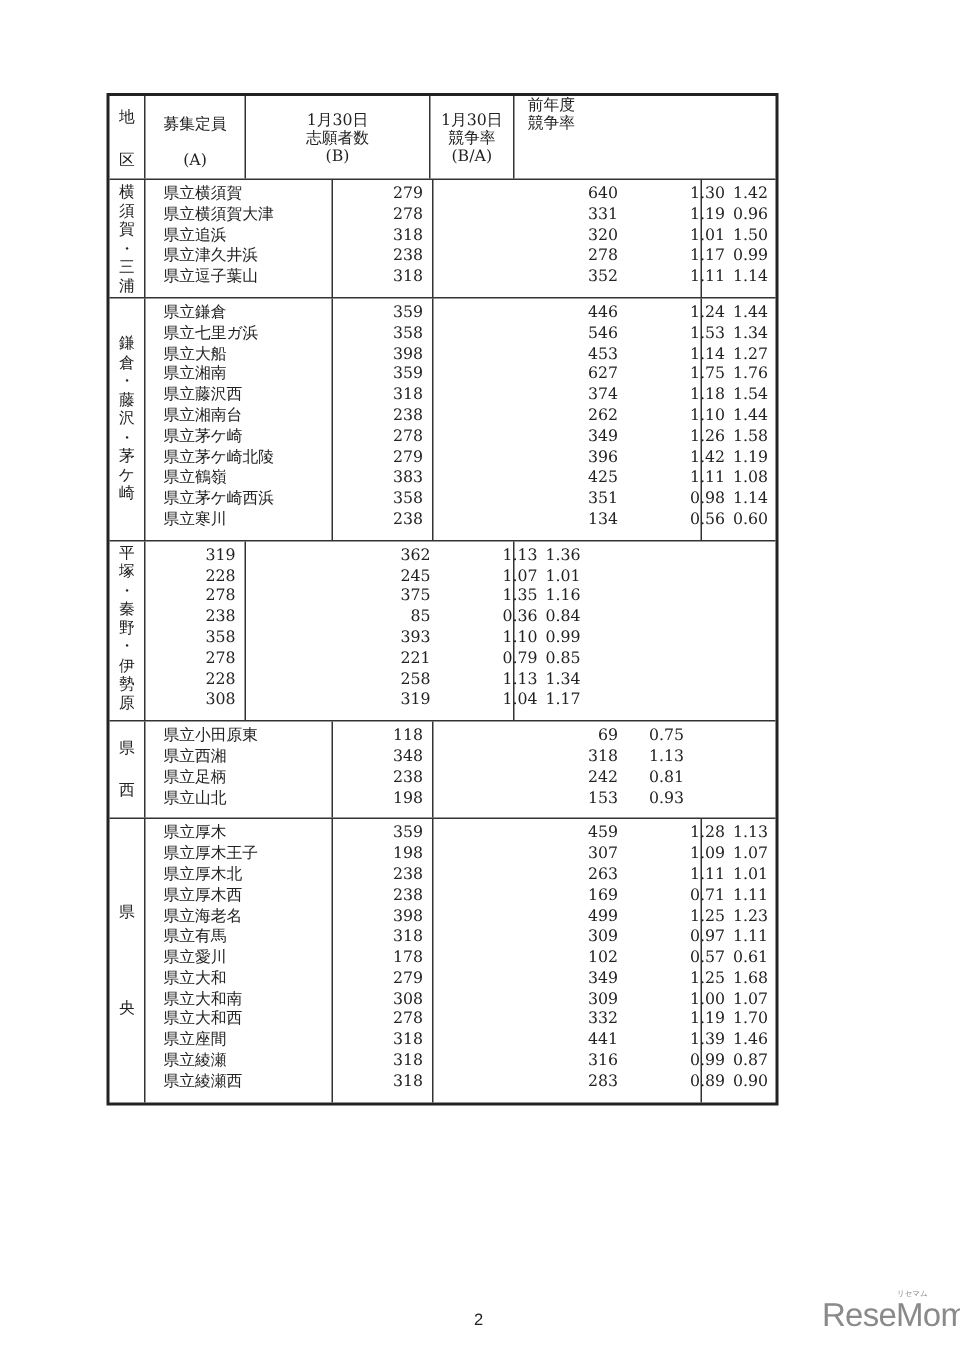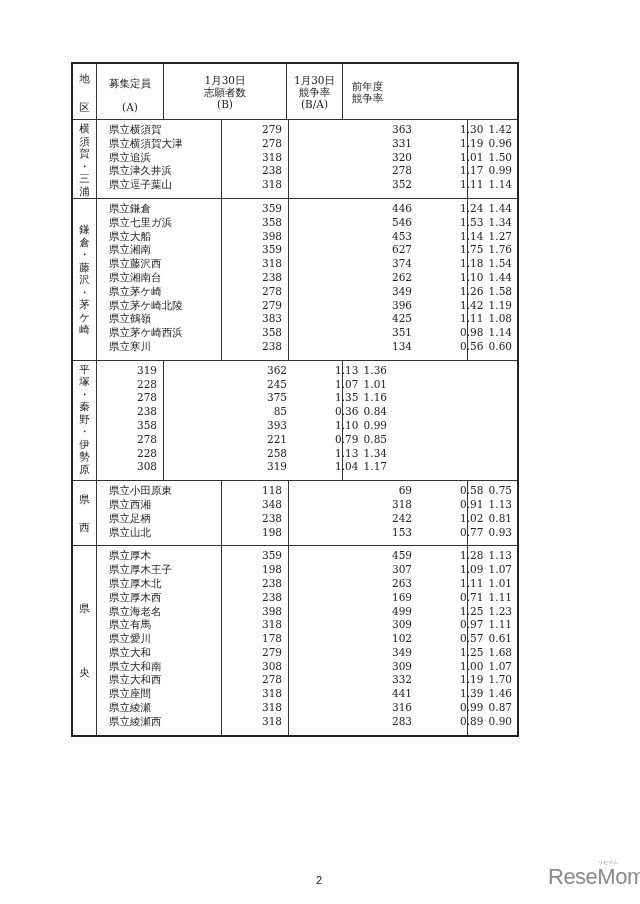--- a/index.html
+++ b/index.html
@@ -15,21 +15,21 @@
   .c-a { width:67px; }
   .c-b { width:123px; }
   .c-r { width:56px; }
   .c-p { width:49px; }
   .hdr .cell { font-size:10.5px; line-height:12px; text-align:center; }
   .hdr .c-reg { display:flex; flex-direction:column; justify-content:space-between; padding:8px 0 6px; }
   .hdr .c-name { display:flex; align-items:center; padding-left:14px; text-align:left; letter-spacing:3px; }
   .hdr .c-a { display:flex; flex-direction:column; justify-content:flex-end; padding-bottom:6px;gap:12px; }
   .hdr .c-b { display:flex; flex-direction:column; justify-content:center; padding-top:0; }
   .hdr .c-r { display:flex; flex-direction:column; justify-content:center; }
-  .hdr .c-p { display:flex; flex-direction:column; justify-content:center; }
+  .hdr .c-p { display:flex; flex-direction:column; }
   .group { display:flex; border-bottom:1px solid #333; }
   .group:last-child { border-bottom:none; }
   .group .c-reg { display:flex; flex-direction:column; align-items:center; font-size:10.5px; line-height:12.5px; }
   .col { box-sizing:border-box; border-right:1px solid #333; padding:3px 0 6px; }
   .col:last-child { border-right:none; }
   .row-line { height:13.8px; line-height:13.8px; font-size:10.5px; white-space:nowrap; }
   .col.c-name .row-line { padding-left:12px; }
   .num { text-align:right; }
   .col.c-a .row-line { padding-right:6px; }
   .col.c-b .row-line { padding-right:0; }
@@ -89,21 +89,21 @@
           <div class="row-line">県立逗子葉山</div>
         </div>
         <div class="col c-a">
           <div class="row-line num">279</div>
           <div class="row-line num">278</div>
           <div class="row-line num">318</div>
           <div class="row-line num">238</div>
           <div class="row-line num">318</div>
         </div>
         <div class="col c-b">
-          <div class="row-line num">363</div>
+          <div class="row-line num">640</div>
           <div class="row-line num">331</div>
           <div class="row-line num">320</div>
           <div class="row-line num">278</div>
           <div class="row-line num">352</div>
         </div>
         <div class="col c-r">
           <div class="row-line num">1.30</div>
           <div class="row-line num">1.19</div>
           <div class="row-line num">1.01</div>
           <div class="row-line num">1.17</div>
@@ -263,26 +263,20 @@
           <div class="row-line num">118</div>
           <div class="row-line num">348</div>
           <div class="row-line num">238</div>
           <div class="row-line num">198</div>
         </div>
         <div class="col c-b">
           <div class="row-line num">69</div>
           <div class="row-line num">318</div>
           <div class="row-line num">242</div>
           <div class="row-line num">153</div>
-        </div>
-        <div class="col c-r">
-          <div class="row-line num">0.58</div>
-          <div class="row-line num">0.91</div>
-          <div class="row-line num">1.02</div>
-          <div class="row-line num">0.77</div>
         </div>
         <div class="col c-p">
           <div class="row-line num">0.75</div>
           <div class="row-line num">1.13</div>
           <div class="row-line num">0.81</div>
           <div class="row-line num">0.93</div>
         </div>
       </div>
       <div class="group">
         <div class="cell c-reg" style="justify-content: space-around; padding: 30px 0px;">

